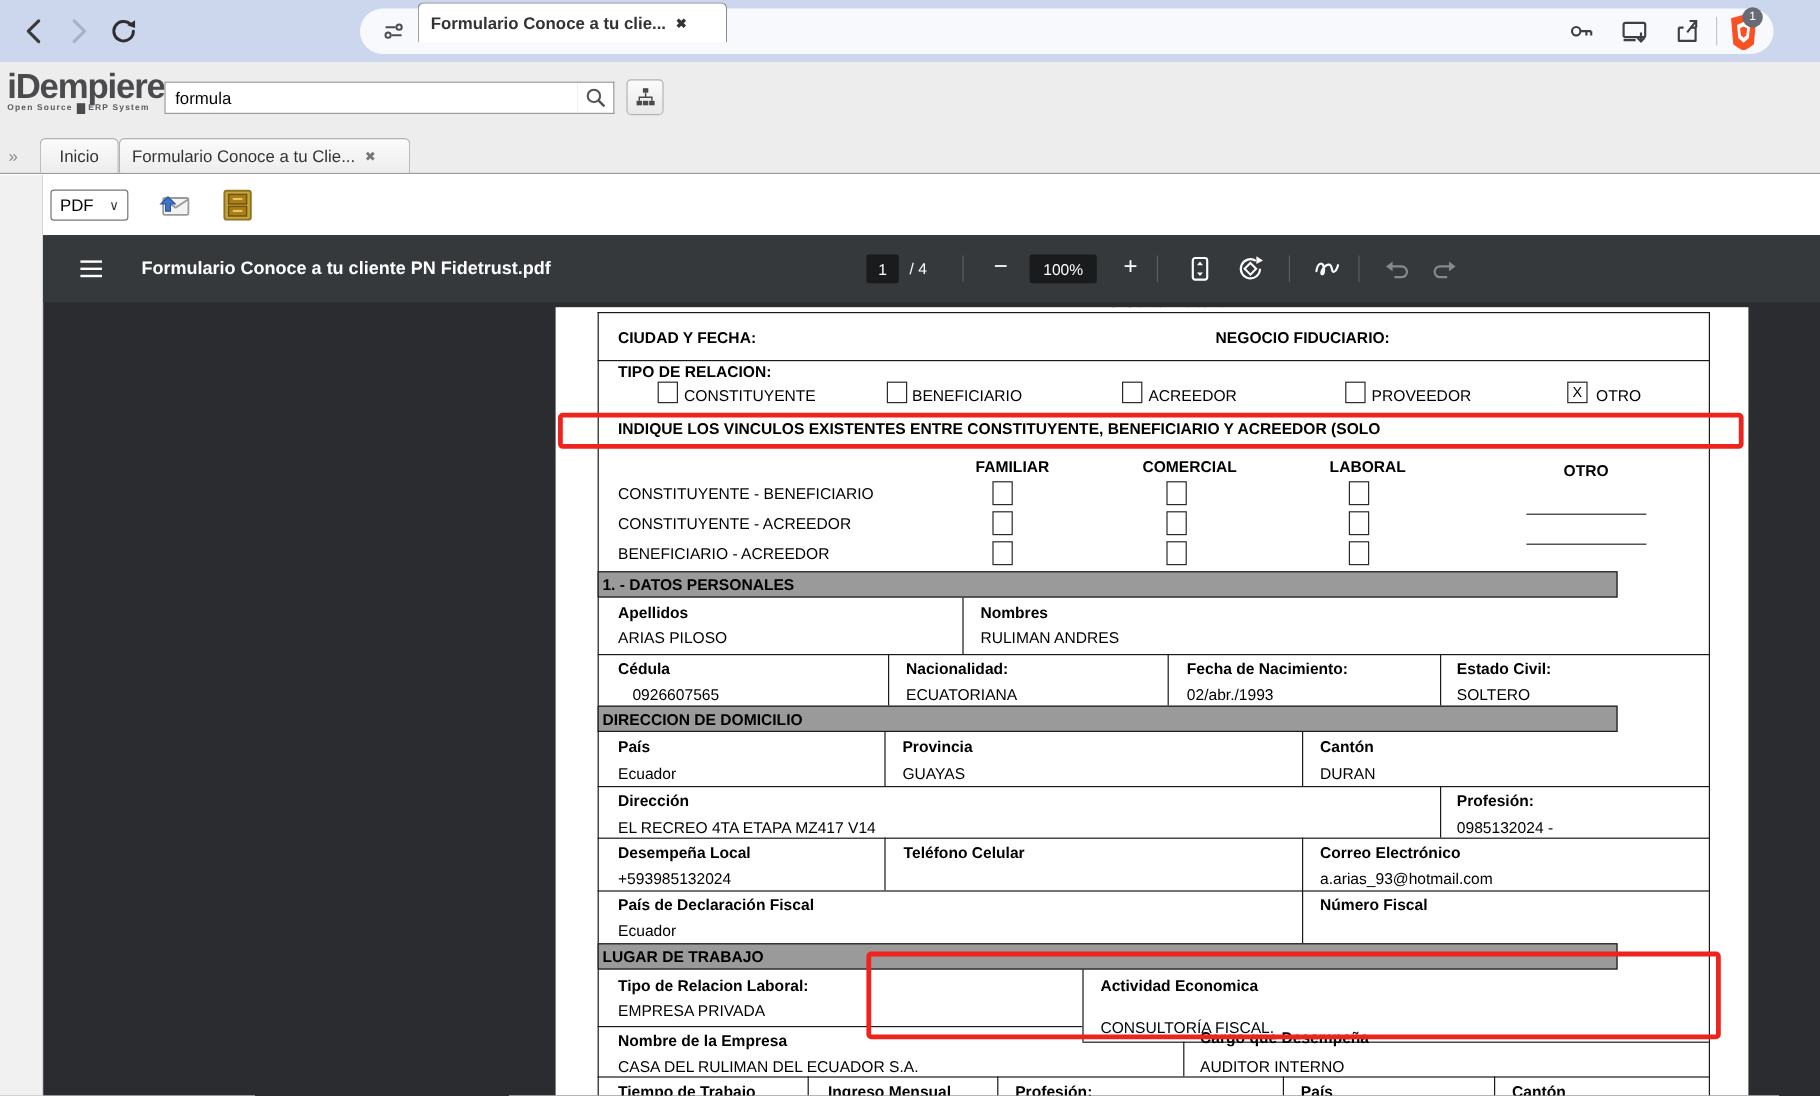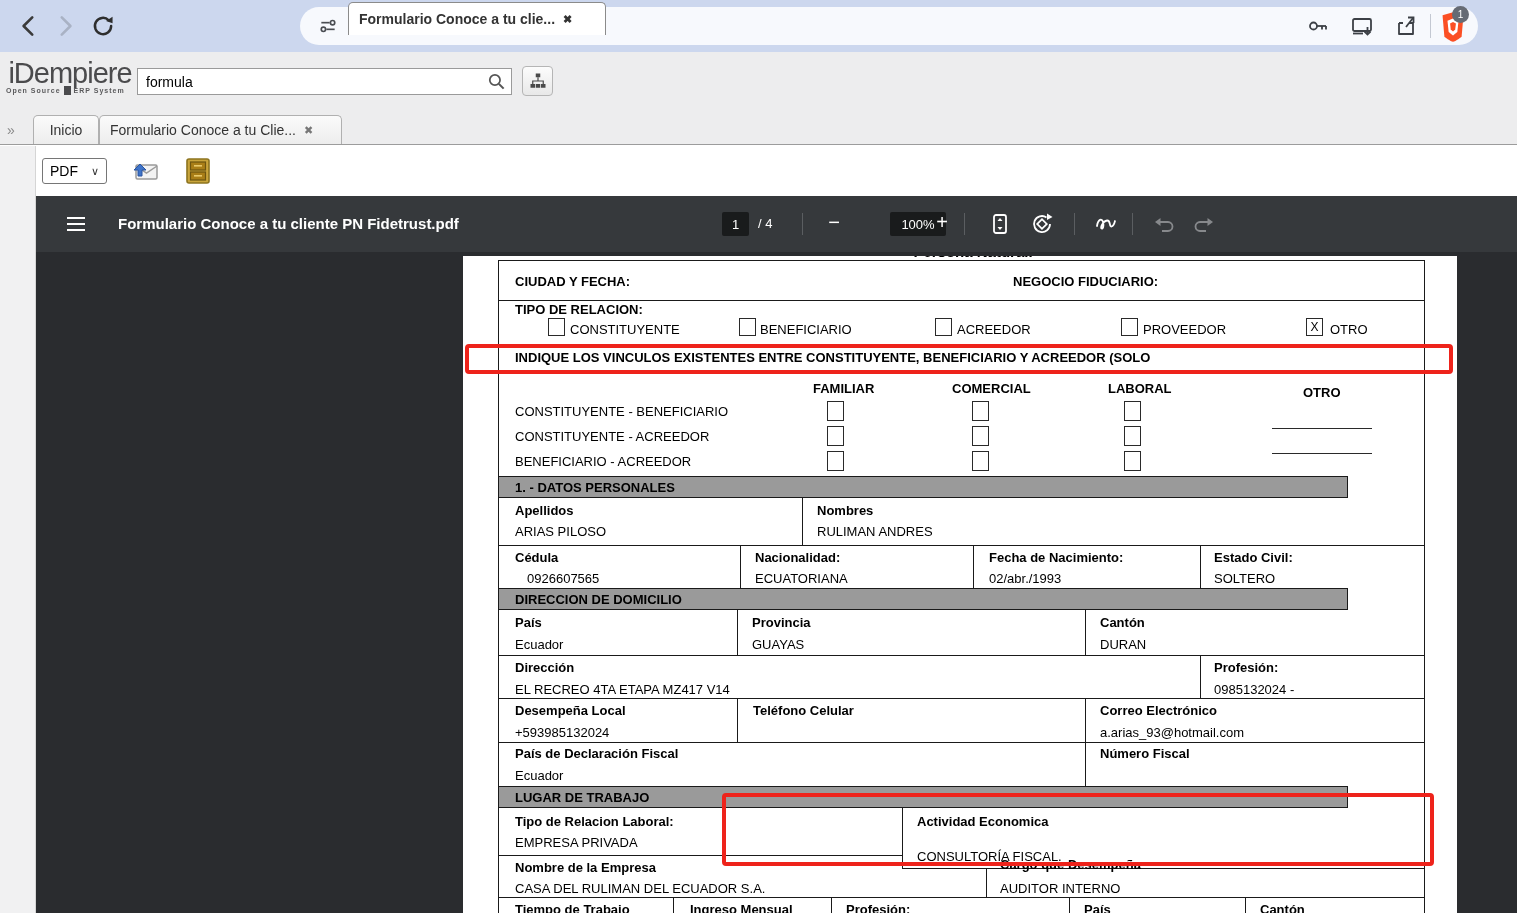--- a/index.html
+++ b/index.html
@@ -14,21 +14,21 @@
               display:flex; align-items:center; }
   #url-text { font-size:15px; color:#1d1f23; margin-left:10px; }
   .chrome-right-icon { top:14px; width:24px; height:24px; }
   #chrome-divider { left:1430px; top:14px; width:1px; height:24px; background:#c3c8d2; }
   #shield-badge { left:1452px; top:6px; width:17px; height:17px; background:#666b74; border-radius:50%;
                   color:#fff; font-size:10px; display:flex; align-items:center; justify-content:center; }
 
   
   #app-header { left:0; top:52px; width:1517px; height:58px; background:#ededee; }
   #logo { left:6px; top:58px; width:128px; }
-  #logo-main { font-size:29px; font-weight:normal; color:#4b4b4d; letter-spacing:-1px; line-height:30px;text-align:center; }
+  #logo-main { font-size:29px; font-weight:bold; color:#4b4b4d; letter-spacing:-1px; line-height:30px; }
   #logo-sub { font-size:7px; font-weight:bold; color:#5a5a5c; letter-spacing:1px; display:flex; align-items:center; gap:3px; margin-top:-2px; }
   #logo-sub .blk { width:7px; height:9px; background:#4b4b4d; display:inline-block; }
   #search-input { left:137px; top:68px; width:345px; height:27px; border:1px solid #9a9a9a; font-size:14px;
                   padding:0 8px; font-family:"Liberation Sans", sans-serif; background:#fff; }
   #search-btn { left:481px; top:68px; width:31px; height:27px; border:1px solid #9a9a9a; border-left:none;
                 background:#fff; display:flex; align-items:center; justify-content:center; cursor:pointer; }
   #menu-tree-btn { left:522px; top:66px; width:31px; height:30px; border:1px solid #b5b5b5; border-radius:4px;
                 background:linear-gradient(#fcfcfc,#e8e8e8); display:flex; align-items:center; justify-content:center; cursor:pointer; }
 
   
@@ -52,35 +52,35 @@
 
   
   #pdf-viewer { left:36px; top:196px; width:1481px; height:717px; background:#2a2c2f; }
   #pdf-toolbar { left:0; top:0; width:1481px; height:56px; background:#36393c; display:block; color:#fff; }
   #pdf-title { left:82px; top:19px; font-size:15px; font-weight:bold; color:#fff; }
   .darkbox { background:#191b1c; border-radius:2px; color:#fff; font-size:13px;
              display:flex; align-items:center; justify-content:center; }
   #page-input { left:686px; top:16px; width:27px; height:24px; }
   #page-count { left:722px; top:20px; font-size:13px; color:#fff; }
   #zoom-out { left:788px; top:15px; font-size:20px; color:#fff; width:20px; text-align:center; cursor:pointer; }
-  #zoom-box { left:822px; top:16px; width:56px; height:24px;margin-left:32px; }
+  #zoom-box { left:822px; top:16px; width:56px; height:24px; }
   #zoom-in { left:896px; top:15px; font-size:20px; color:#fff; width:20px; text-align:center; cursor:pointer; }
   .tsep { width:1px; height:22px; background:#5b5e61; top:17px; }
   .ticon { top:16px; width:24px; height:24px; cursor:pointer; }
 
   
   #pdf-page { left:427px; top:60px; width:994px; height:657px; background:#fff; }
   .hline { background:#1a1a1a; height:1px; }
   .vline { background:#1a1a1a; width:1px; }
   .blabel { font-size:13px; font-weight:bold; color:#000; white-space:nowrap; }
   .bval { font-size:13px; color:#000; white-space:nowrap; }
   .cb { width:17px; height:18px; border:1px solid #2a2a2a; background:#fff;
         font-size:12px; display:flex; align-items:center; justify-content:center; }
   .graybar { left:35px; width:850px; height:22px; background:#9a9a9a; border:1px solid #1a1a1a;
-             display:flex; align-items:center; padding-left:16px; }
+             display:flex; align-items:center; padding-left:3px; }
   .redbox { border:4px solid #ee231b; border-radius:4px; z-index:5; }
   .otro-line { background:#2a2a2a; height:1px; width:100px; }
   #pn-sliver { overflow:hidden; height:5px; width:220px; }
   #pn-sliver div { margin-top:-13px; font-size:15px; font-weight:bold; text-align:center; }
 </style>
 </head>
 <body>
 
 <div id="screen">
 

